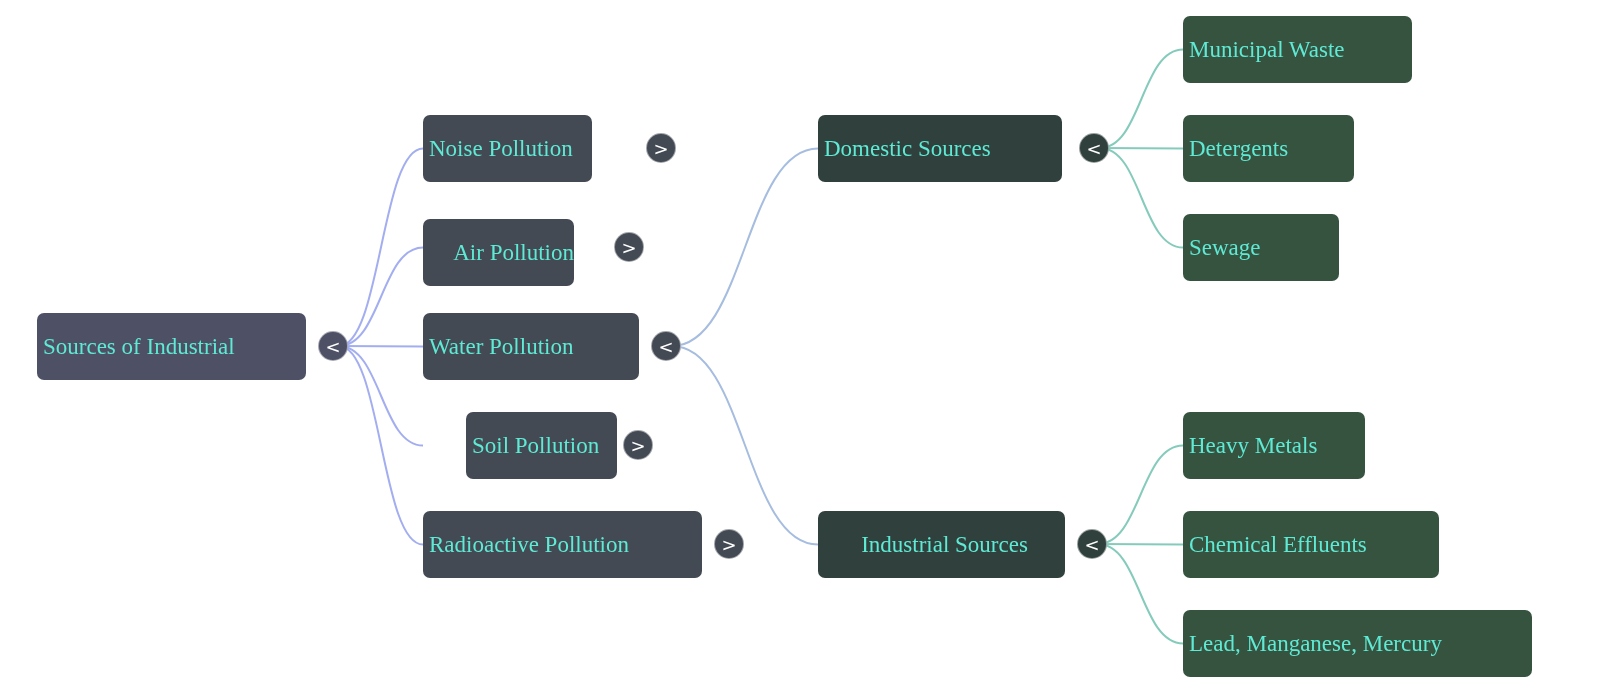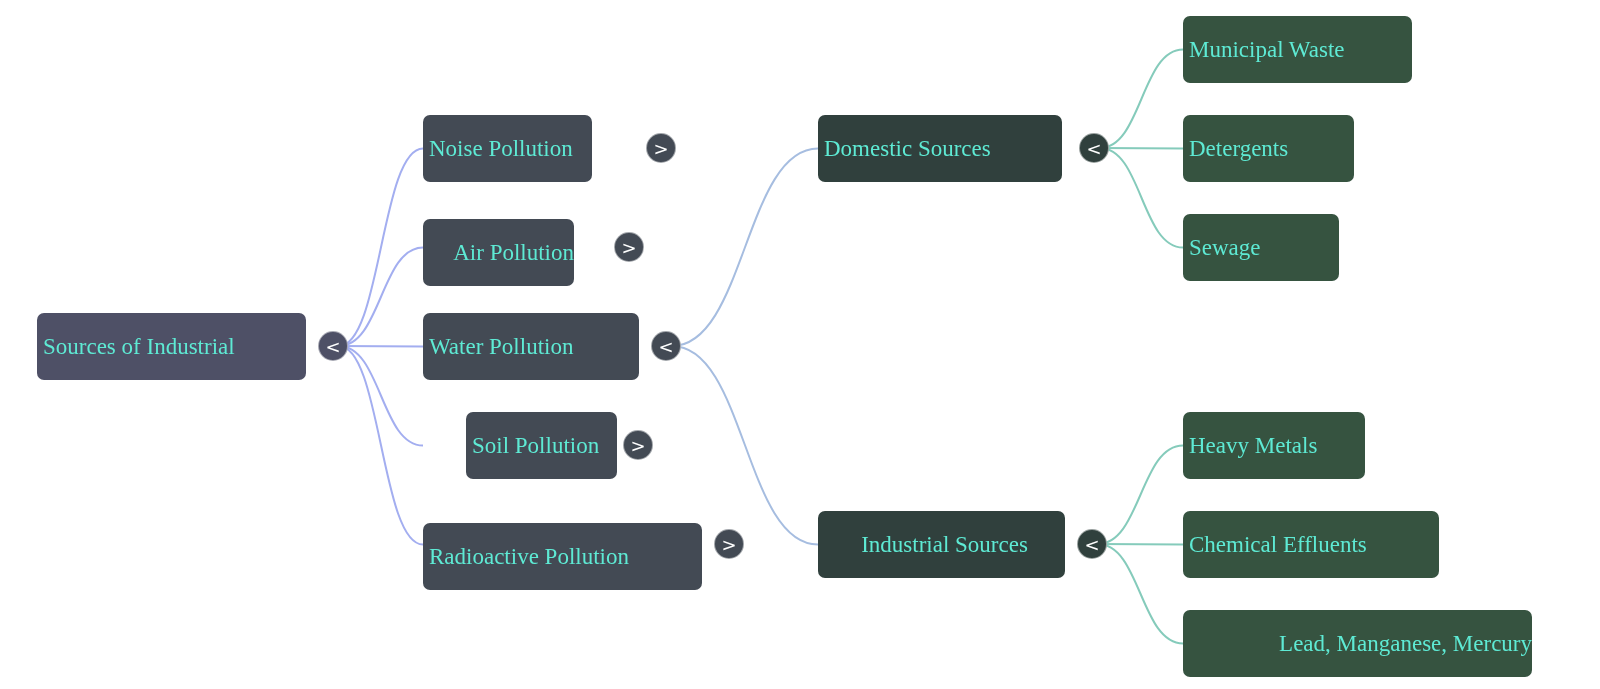--- a/index.html
+++ b/index.html
@@ -61,21 +61,21 @@
   <span>&lt;</span>
 </div>
 
 <div class="node l1" id="n-l1-3" style="left: 423px; top: 412px; width: 151px; background: rgb(67, 74, 84); margin-left: 43px;">
   <span>Soil Pollution</span>
 </div>
 <div class="toggle l1t" id="t-l1-3" style="left: 623px; top: 430px; background: rgb(67, 74, 84);">
   <span>&gt;</span>
 </div>
 
-<div class="node l1" id="n-l1-4" style="left: 423px; top: 511px; width: 279px; background: rgb(67, 74, 84); margin-top: 12px;">
+<div class="node l1" id="n-l1-4" style="left: 423px; top: 511px; width: 279px; background: rgb(67, 74, 84);">
   <span>Radioactive Pollution</span>
 </div>
 <div class="toggle l1t" id="t-l1-4" style="left: 714px; top: 529px; background: rgb(67, 74, 84);">
   <span>&gt;</span>
 </div>
 
 <div class="node l2" id="n-l2-0" style="left: 818px; top: 115px; width: 244px; background: rgb(48, 64, 61);">
   <span>Domestic Sources</span>
 </div>
 <div class="toggle l2t" id="t-l2-0" style="left: 1079px; top: 133px; background: rgb(48, 64, 61);">
@@ -97,15 +97,15 @@
 </div>
 <div class="node l3" id="n-l3-2" style="left: 1183px; top: 214px; width: 156px; background: rgb(54, 83, 64);">
   <span>Sewage</span>
 </div>
 <div class="node l3" id="n-l3-3" style="left: 1183px; top: 412px; width: 182px; background: rgb(54, 83, 64);">
   <span>Heavy Metals</span>
 </div>
 <div class="node l3" id="n-l3-4" style="left: 1183px; top: 511px; width: 256px; background: rgb(54, 83, 64); font-family: Liberation Serif, serif;">
   <span>Chemical Effluents</span>
 </div>
-<div class="node l3" id="n-l3-5" style="left: 1183px; top: 610px; width: 349px; background: rgb(54, 83, 64); justify-content: flex-end;">
+<div class="node l3" id="n-l3-5" style="left: 1183px; top: 610px; width: 349px; background: rgb(54, 83, 64);">
   <span>Lead, Manganese, Mercury</span>
 </div>
 
 </body></html>

